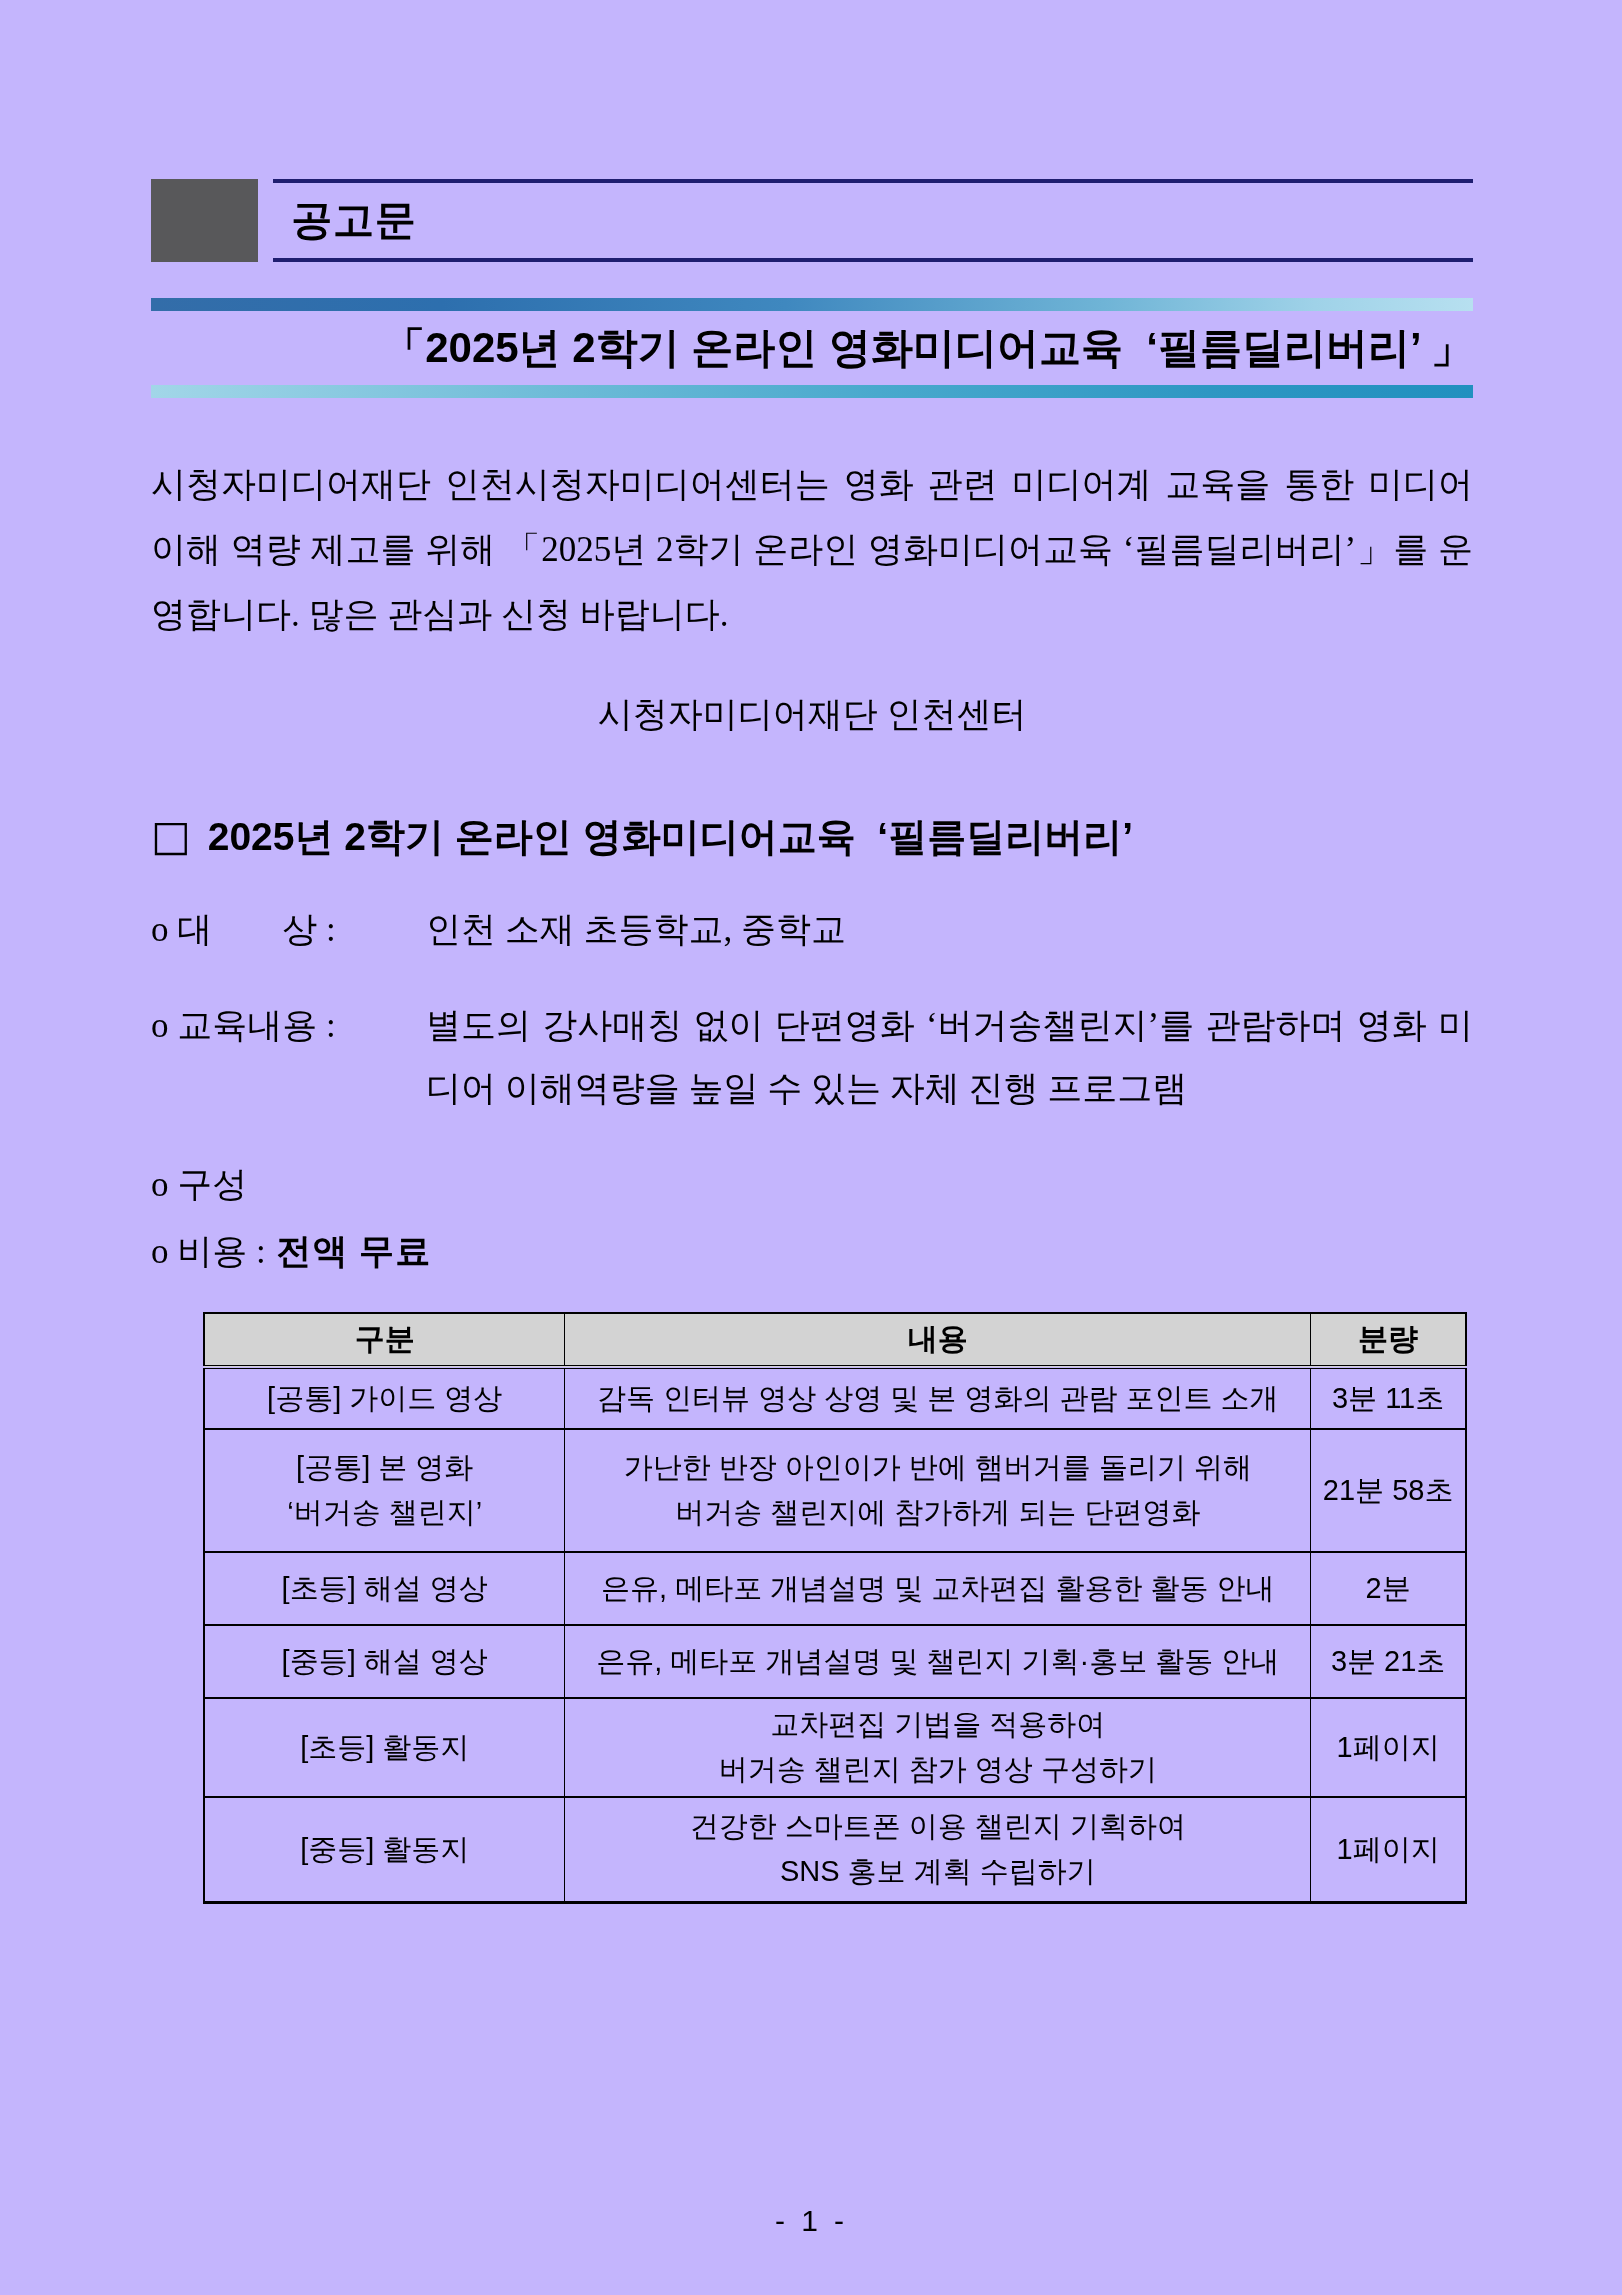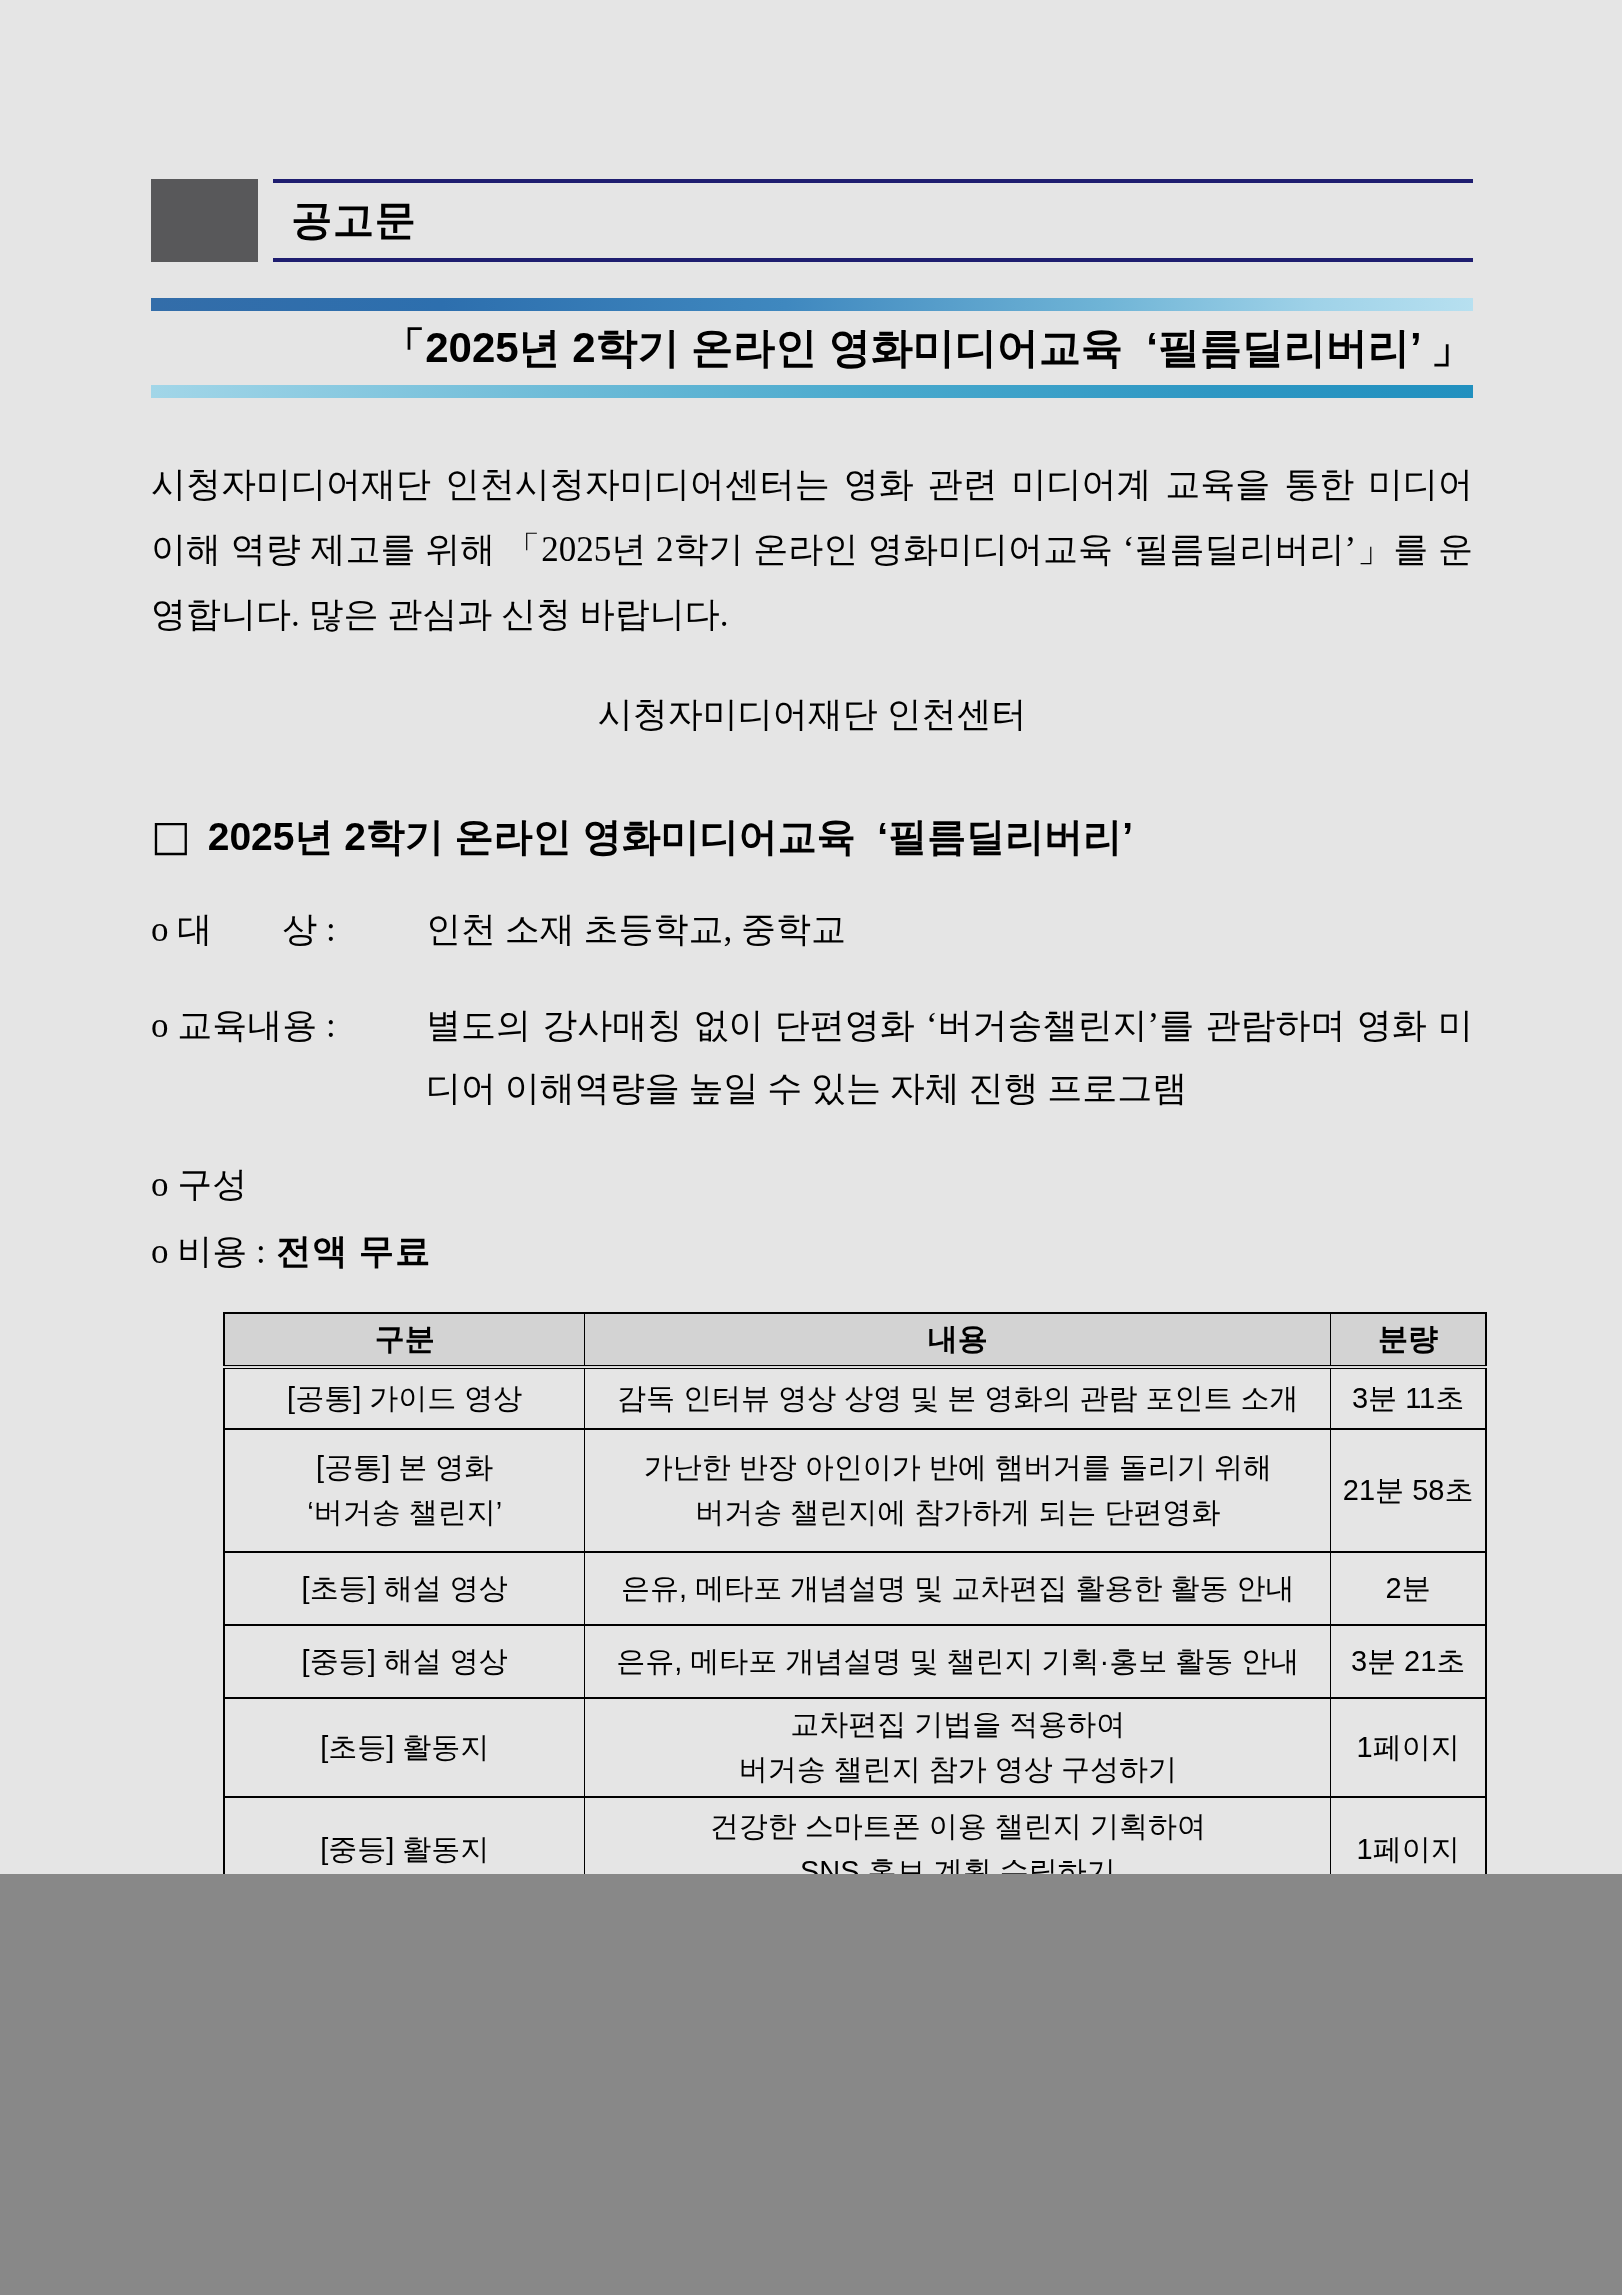--- a/index.html
+++ b/index.html
@@ -1,19 +1,19 @@
 <!DOCTYPE html>
 <html style="font-size:10.5px"><head>
 <meta charset="utf-8">
 <style>
   html,body{margin:0;padding:0;background:#888;}
   .page{
     position:relative;
-    width:1623px;height:1874px;
-    background:#e5e5e5;
+    width:1623px;height:2295px;
+    background:#c4b5fd;
     font-family:"Liberation Serif","DejaVu Serif",serif;
     color:#000;
     overflow:hidden;
   }
   .content{
     position:absolute;left:151px;top:0;width:1322px;
   }
 
   
   .notice-header{
@@ -84,21 +84,21 @@
   .bullet-row{display:flex;margin-bottom:33px;line-height:63px;}
   .b-label{flex:none;white-space:pre;}
   .b-label.fixed{width:275px;}
   .b-content{flex:1;text-align:justify;text-justify:inter-word;word-break:break-all;}
   .bullet-row.tight{margin-bottom:3.9px;}
   .b-bold{font-weight:bold;letter-spacing:1.3px;}
   .b-gap{margin-left:10.5px;}
 
   
   .tbl{
-    margin-top:29px;margin-left:72px;
+    margin-top:29px;margin-left:52px;
     width:1264px;
     border-collapse:collapse;
     font-family:"Liberation Sans","DejaVu Sans",sans-serif;
     font-size:29px;
   }
   .tbl,. tbl tr{box-sizing:border-box;}
   .tbl th,.tbl td{
     border:1.3px solid #000;
     text-align:center;vertical-align:middle;
     padding:0 3.9px;line-height:1.55;

